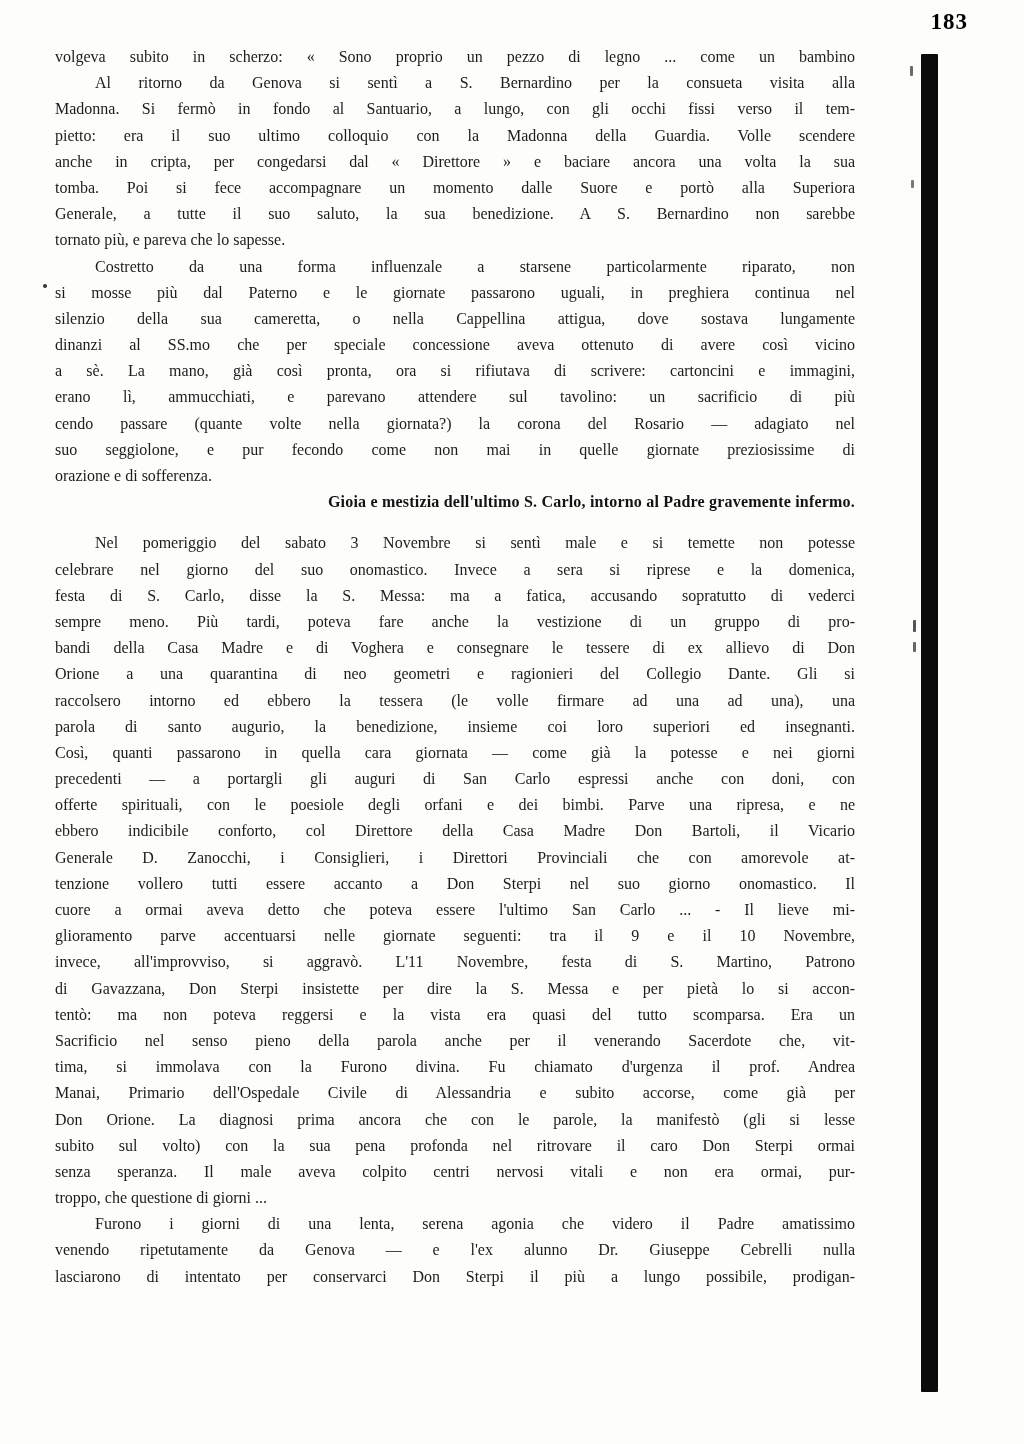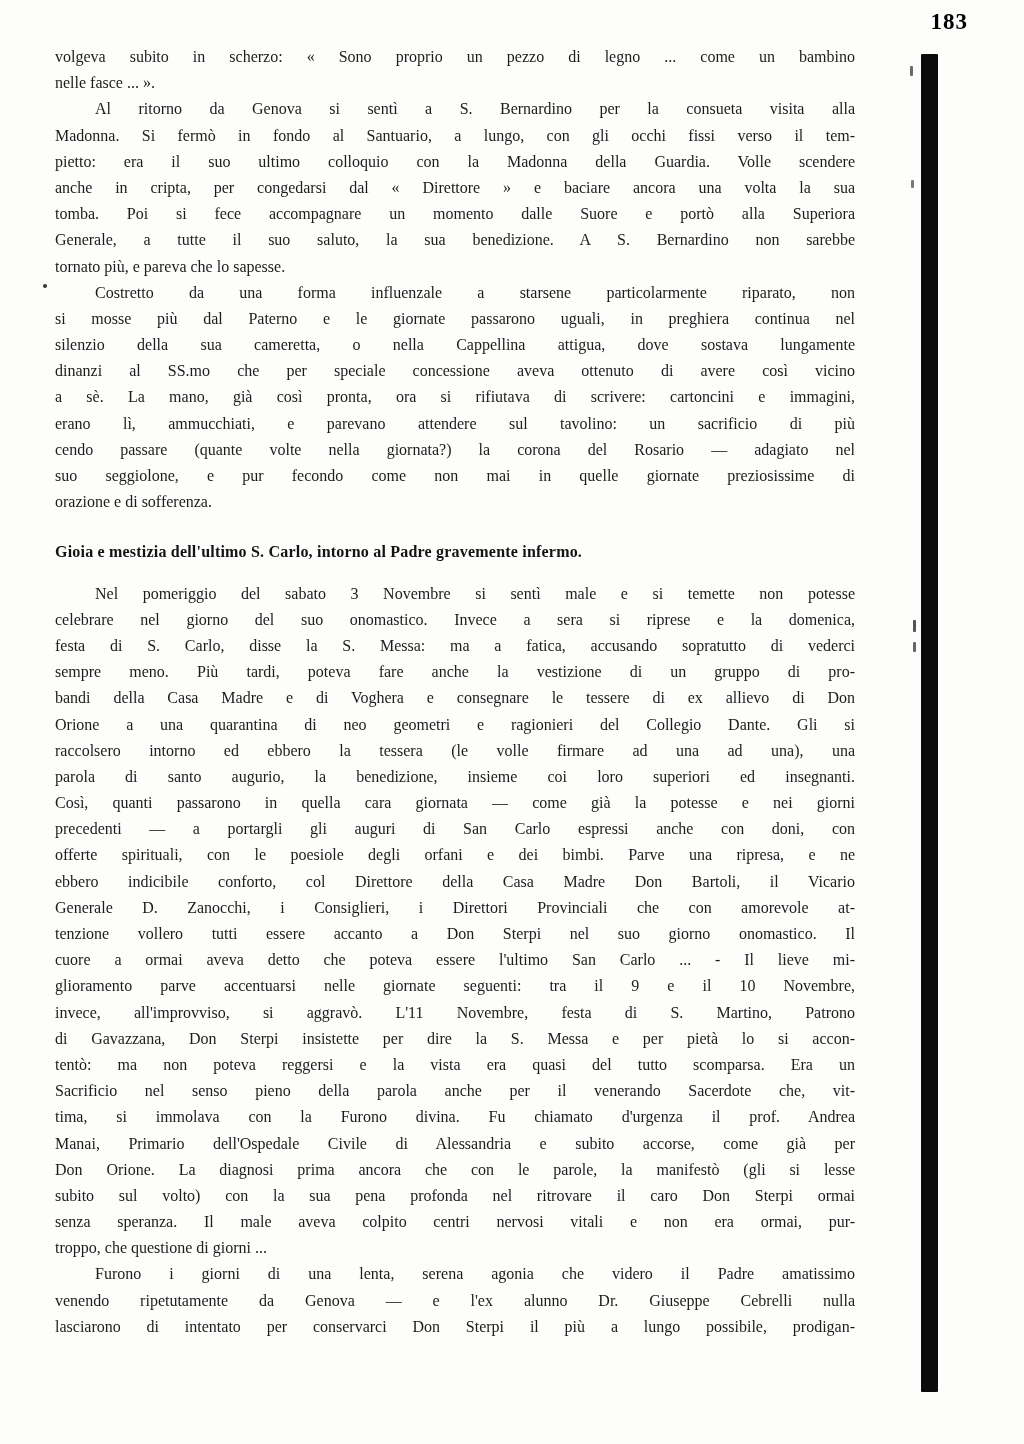--- a/index.html
+++ b/index.html
@@ -27,22 +27,22 @@
   .line {
     text-align:justify;
     text-align-last:justify;
     -moz-text-align-last:justify;
     height:26.2px;
     overflow:visible;
   }
   .line.first { padding-left:40px; }
   .line.last { text-align-last:left; -moz-text-align-last:left; }
   .heading {
-    font-weight:bold; text-align:left;
-    margin-top:24px; margin-bottom:15px;
+    font-weight:bold; text-align:right;
+    margin-bottom:15px;
     color:#131313; letter-spacing:0.2px;
   }
   .speck { position:absolute; background:#4a4a4a; border-radius:1px; }
   .speck.dot { width:4px; height:4px; left:43px; top:284px; border-radius:50%; background:#333; }
   .speck.tick1 { width:3px; height:10px; left:910px; top:66px; background:#6a6a6a; }
   .speck.tick2 { width:3px; height:8px; left:911px; top:180px; background:#787878; }
   .speck.tick3 { width:3px; height:12px; left:913px; top:620px; background:#555; }
   .speck.tick4 { width:3px; height:10px; left:913px; top:642px; background:#666; }
 </style>
 </head>
@@ -54,21 +54,20 @@
 
 <div class="speck dot"></div>
 <div class="speck tick1"></div>
 <div class="speck tick2"></div>
 <div class="speck tick3"></div>
 <div class="speck tick4"></div>
 
 <div class="text-column" id="text-column">
     <div class="paragraph">
       <div class="line">volgeva subito in scherzo: « Sono proprio un pezzo di legno ... come un bambino</div>
-      <div class="line last">nelle fasce ... ».</div>
     </div>
     <div class="paragraph">
       <div class="line first">Al ritorno da Genova si sentì a S. Bernardino per la consueta visita alla</div>
       <div class="line">Madonna. Si fermò in fondo al Santuario, a lungo, con gli occhi fissi verso il tem-</div>
       <div class="line">pietto: era il suo ultimo colloquio con la Madonna della Guardia. Volle scendere</div>
       <div class="line">anche in cripta, per congedarsi dal « Direttore » e baciare ancora una volta la sua</div>
       <div class="line">tomba. Poi si fece accompagnare un momento dalle Suore e portò alla Superiora</div>
       <div class="line">Generale, a tutte il suo saluto, la sua benedizione. A S. Bernardino non sarebbe</div>
       <div class="line last">tornato più, e pareva che lo sapesse.</div>
     </div>

